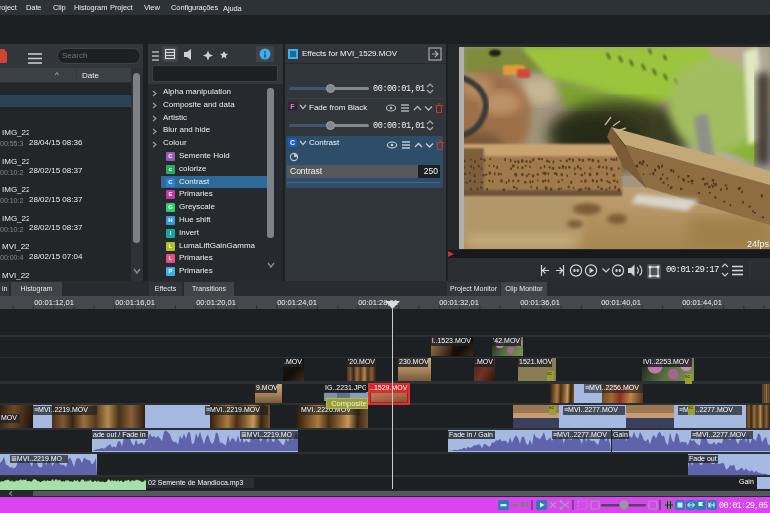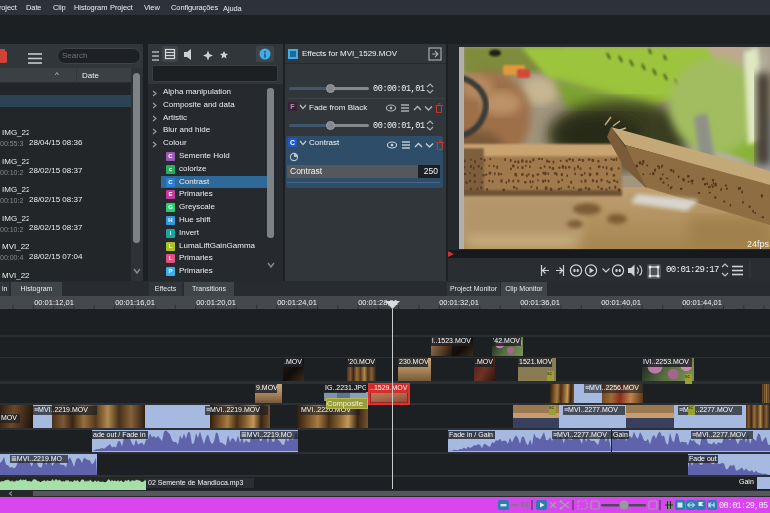--- a/index.html
+++ b/index.html
@@ -664,21 +664,21 @@
       </div>
 <div class="abs" style="left:550px;top:88px;width:24px;height:19px;background:linear-gradient(92deg,#2e1c0c 0%,#6e4a22 15%,#a87c42 30%,#4a2e14 45%,#8a6432 60%,#c49858 72%,#3a2410 85%,#765432 100%)"></div>
 <div class="abs" style="left:574px;top:88px;width:28px;height:19px;background:#a6b9e0"></div>
 <div class="abs" style="left:602px;top:88px;width:41px;height:19px;background:linear-gradient(95deg,#6a4424 0%,#a06a34 25%,#8a2e1e 45%,#c08448 70%,#54341a 100%)"></div>
 <div class="abs" style="left:584px;top:88px;width:59px;height:8.5px;background:rgba(30,33,37,.6);color:#fbfbfc;font-size:7px;line-height:8.5px;padding:0 1px;white-space:nowrap;overflow:hidden;z-index:5">≡MVI..2256.MOV</div>
 <div class="abs" style="left:762px;top:88px;width:8px;height:19px;background:linear-gradient(90deg,#4a3018 0,#7e5836 12%,#3a2412 22%,#96703e 34%,#58381c 47%,#b08a50 60%,#463018 72%,#86603a 85%,#2e1e10 100%)"></div>
 <div class="abs" style="left:547px;top:75px;width:7px;height:10px;background:#9a9f33;font-size:5px;color:#2e2e10;line-height:5px;z-index:6">sc</div>
 <div class="abs" style="left:685px;top:78px;width:7px;height:10px;background:#9a9f33;font-size:5px;color:#2e2e10;line-height:5px;z-index:6">sc</div>
 <div class="abs" style="left:549px;top:109px;width:7px;height:10px;background:#9a9f33;font-size:5px;color:#2e2e10;line-height:5px;z-index:6">sc</div>
 <div class="abs" style="left:688px;top:109px;width:7px;height:10px;background:#9a9f33;font-size:5px;color:#2e2e10;line-height:5px;z-index:6">sc</div>
-<div class="abs" style="left:326px;top:101.5px;width:42px;height:11px;background:#999d3b;border:1px solid #b8bc50;z-index:6;color:#f2f2da;font-size:7.5px;line-height:9px;text-align:left;overflow:hidden">Composite</div>
+<div class="abs" style="left:326px;top:101.5px;width:42px;height:11px;background:#999d3b;border:1px solid #b8bc50;z-index:6;color:#f2f2da;font-size:7.5px;line-height:9px;text-align:right;overflow:hidden">Composite</div>
 <div class="abs" style="left:0px;top:109px;width:270px;height:23px;background:#a6b9e0"></div>
 <div class="abs" style="left:0px;top:109px;width:33px;height:23px;background:linear-gradient(100deg,#2c1c10 0%,#6a4828 40%,#1a100a 100%)"></div>
 <div class="abs" style="left:52px;top:109px;width:93px;height:23px;background:linear-gradient(90deg,#4a3018 0,#7e5836 12%,#3a2412 22%,#96703e 34%,#58381c 47%,#b08a50 60%,#463018 72%,#86603a 85%,#2e1e10 100%)"></div>
 <div class="abs" style="left:210px;top:109px;width:60px;height:23px;background:linear-gradient(92deg,#2e1c0c 0%,#6e4a22 15%,#a87c42 30%,#4a2e14 45%,#8a6432 60%,#c49858 72%,#3a2410 85%,#765432 100%)"></div>
 <div class="abs" style="left:33px;top:110px;width:64px;height:8.5px;background:rgba(30,33,37,.72);color:#fbfbfc;font-size:7px;line-height:8.5px;padding:0 1px;white-space:nowrap;overflow:hidden;z-index:5">≡MVI..2219.MOV</div>
 <div class="abs" style="left:0px;top:118px;width:20px;height:8.5px;background:rgba(30,33,37,.72);color:#fbfbfc;font-size:7px;line-height:8.5px;padding:0 1px;white-space:nowrap;overflow:hidden;z-index:5">MOV</div>
 <div class="abs" style="left:205px;top:110px;width:63px;height:8.5px;background:rgba(30,33,37,.72);color:#fbfbfc;font-size:7px;line-height:8.5px;padding:0 1px;white-space:nowrap;overflow:hidden;z-index:5">≡MVI..2219.MOV</div>
 <div class="abs" style="left:297px;top:109px;width:71px;height:23px;background:linear-gradient(92deg,#2e1c0c 0%,#6e4a22 15%,#a87c42 30%,#4a2e14 45%,#8a6432 60%,#c49858 72%,#3a2410 85%,#765432 100%)"></div>
 <div class="abs" style="left:300px;top:110px;width:60px;height:8.5px;background:rgba(30,33,37,.6);color:#fbfbfc;font-size:7px;line-height:8.5px;padding:0 1px;white-space:nowrap;overflow:hidden;z-index:5">MVI..2220.MOV</div>
 <div class="abs" style="left:513px;top:109px;width:113px;height:23px;background:#a6b9e0"></div>

